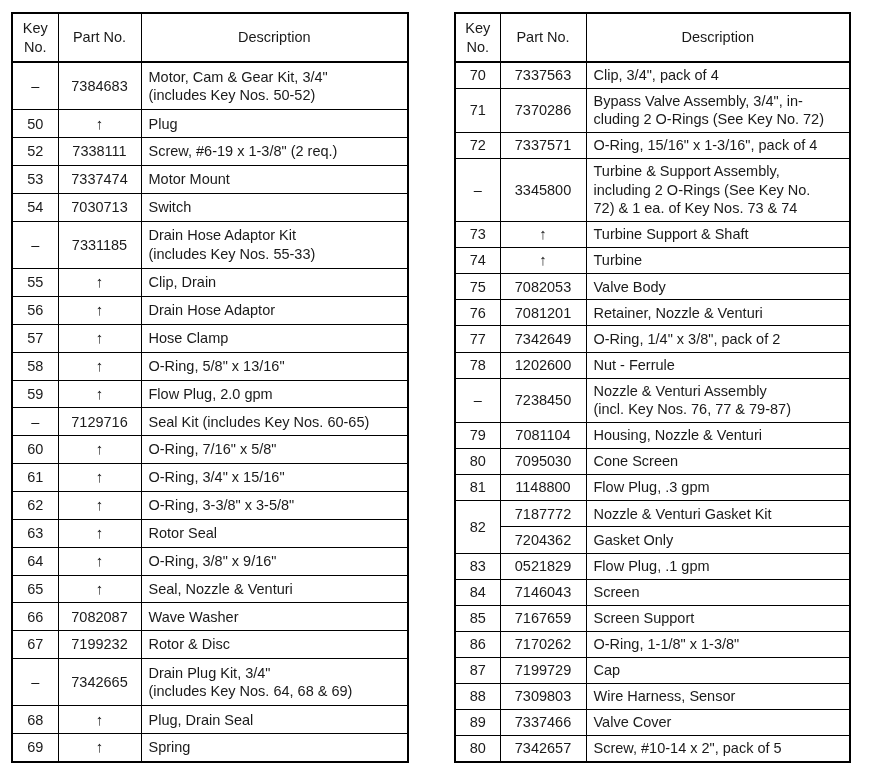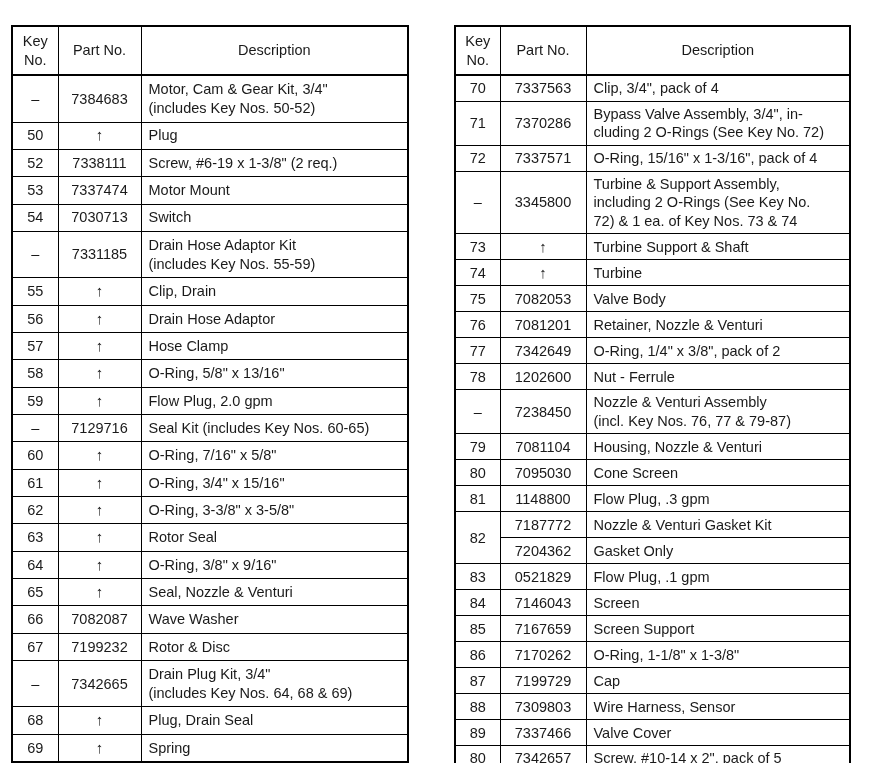--- a/index.html
+++ b/index.html
@@ -14,21 +14,21 @@
     font-family: "Liberation Sans", sans-serif;
     color: #1a1a1a;
     overflow: hidden;
     position: relative;
   }
   .page {
     position: absolute;
     inset: 0;
     display: flex;
     gap: 45px;
-    padding: 25px 0 0 11px;
+    padding: 12px 0 0 11px;
     box-sizing: border-box;
   }
   .parts-table {
     border-collapse: collapse;
     border: 2px solid #000000;
     table-layout: fixed;
     background: #ffffff;
   }
   .parts-table.left  { width: 398px; }
   .parts-table.right { width: 397px; }
@@ -133,21 +133,21 @@
           <td class="col-part">7030713</td>
           <td class="col-desc">
             <span class="desc-line">Switch</span>
           </td>
         </tr>
         <tr class="r2">
           <td class="col-key"><span class="dash">–</span></td>
           <td class="col-part">7331185</td>
           <td class="col-desc">
             <span class="desc-line">Drain Hose Adaptor Kit</span>
-            <span class="desc-line">(includes Key Nos. 55-59)</span>
+            <span class="desc-line">(includes Key Nos. 55-33)</span>
           </td>
         </tr>
         <tr>
           <td class="col-key">55</td>
           <td class="col-part"><span class="arrow-up">↑</span></td>
           <td class="col-desc">
             <span class="desc-line">Clip, Drain</span>
           </td>
         </tr>
         <tr>

